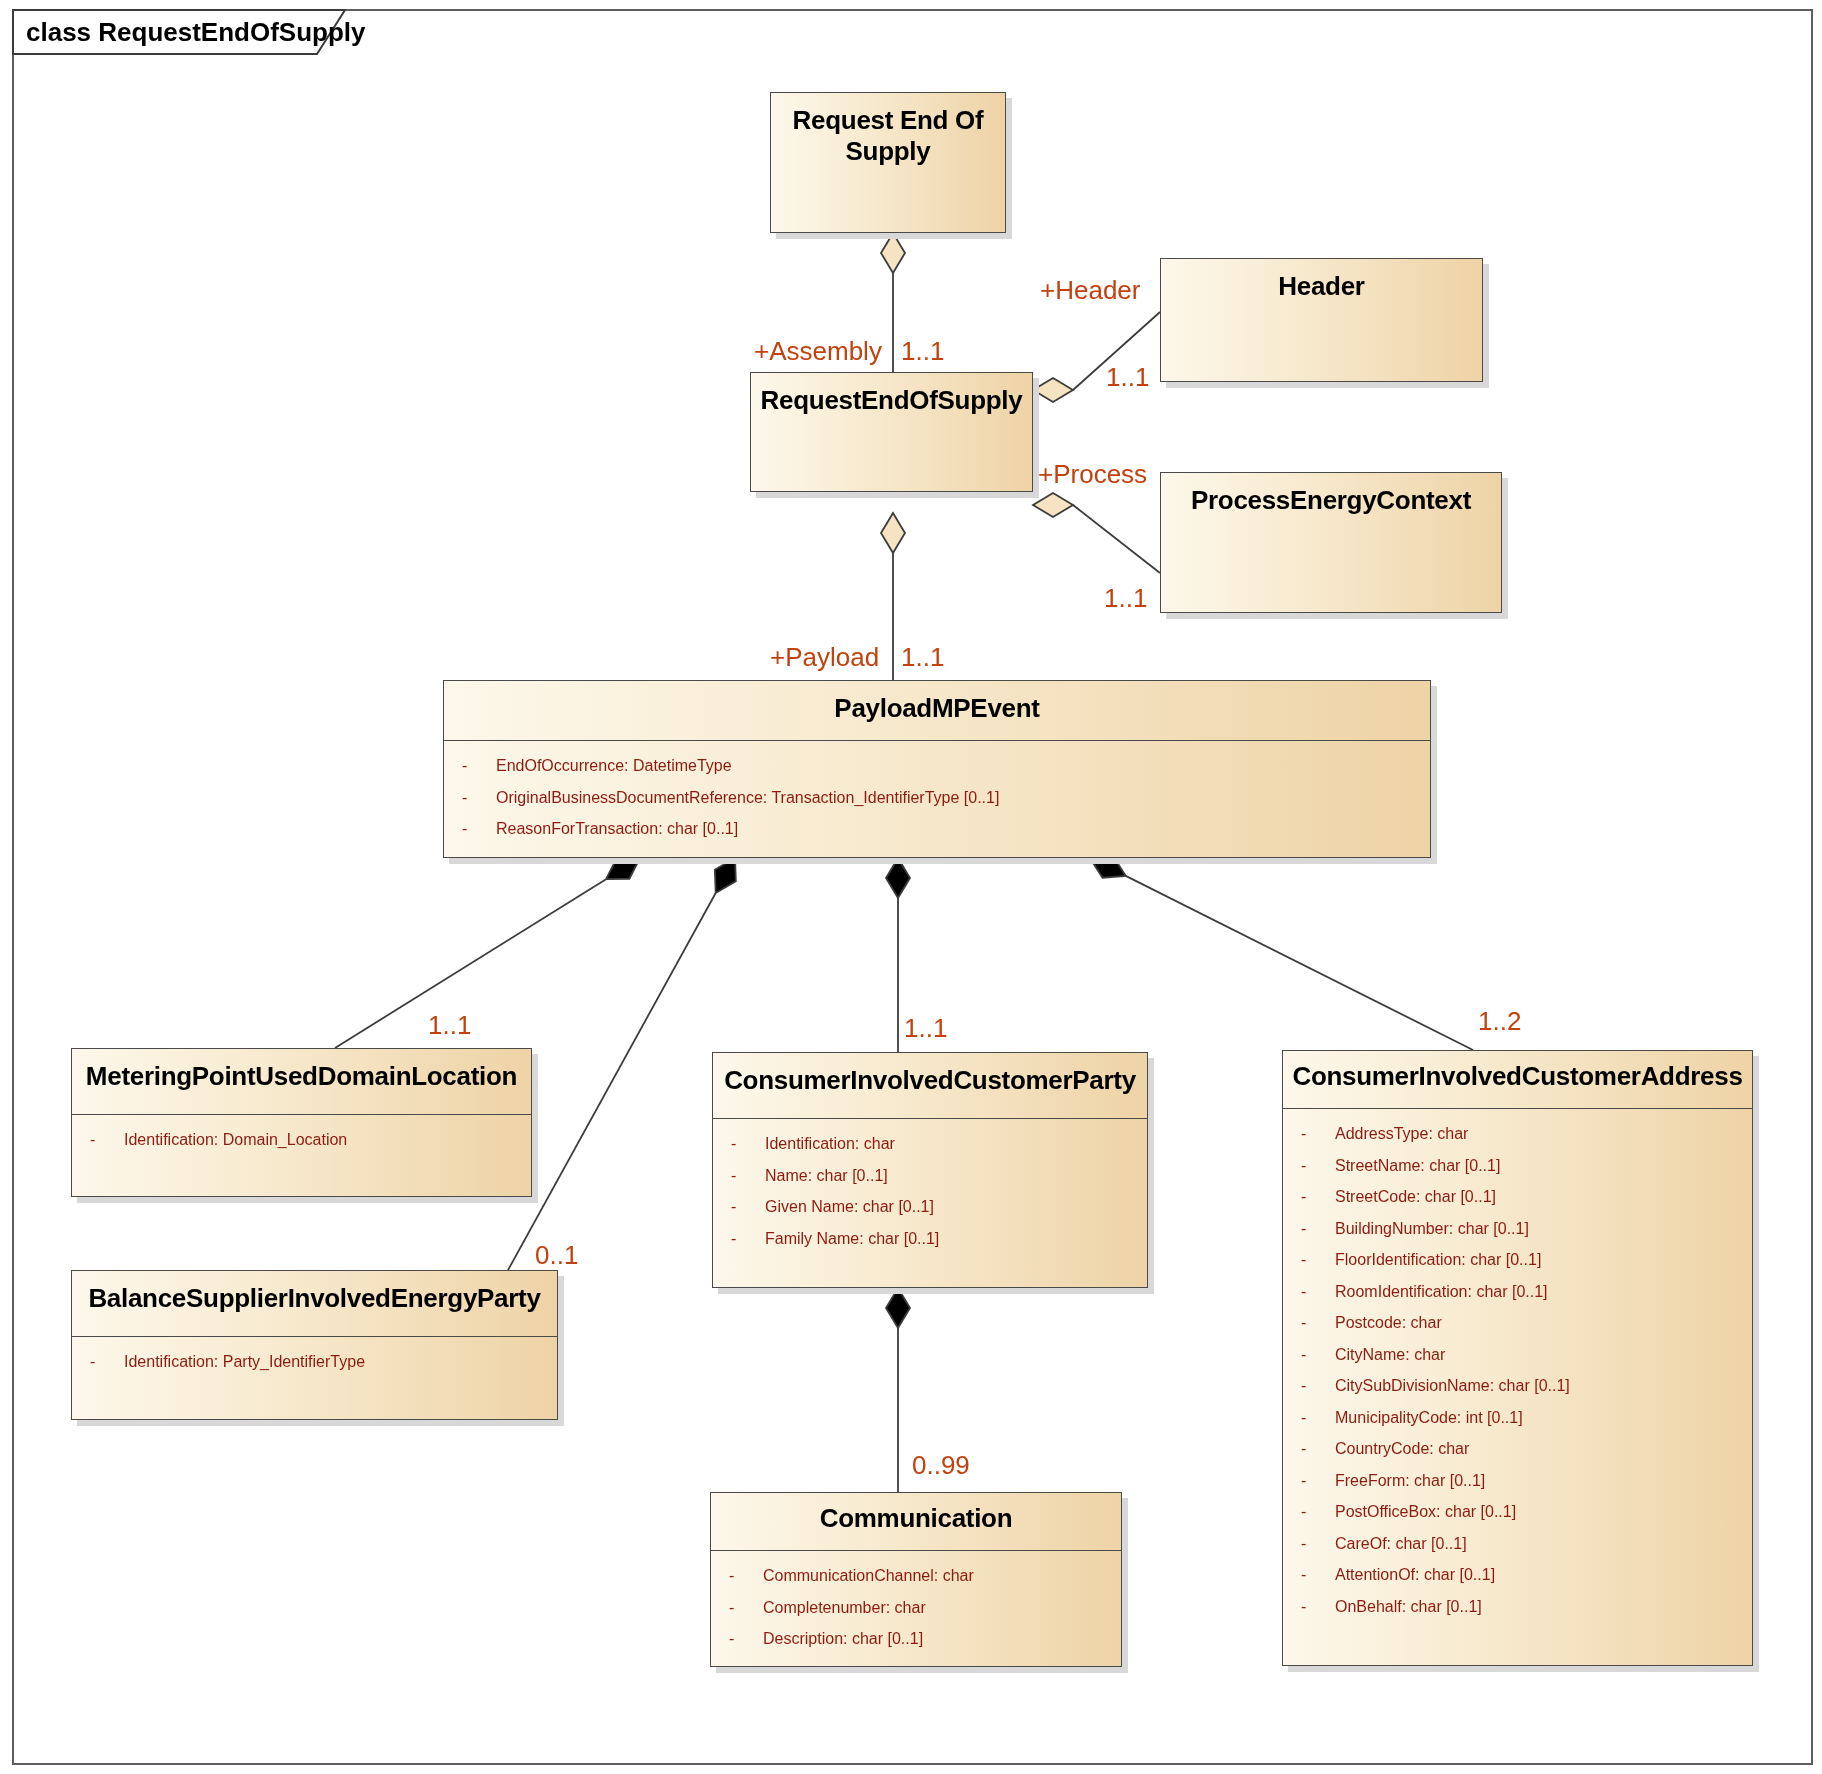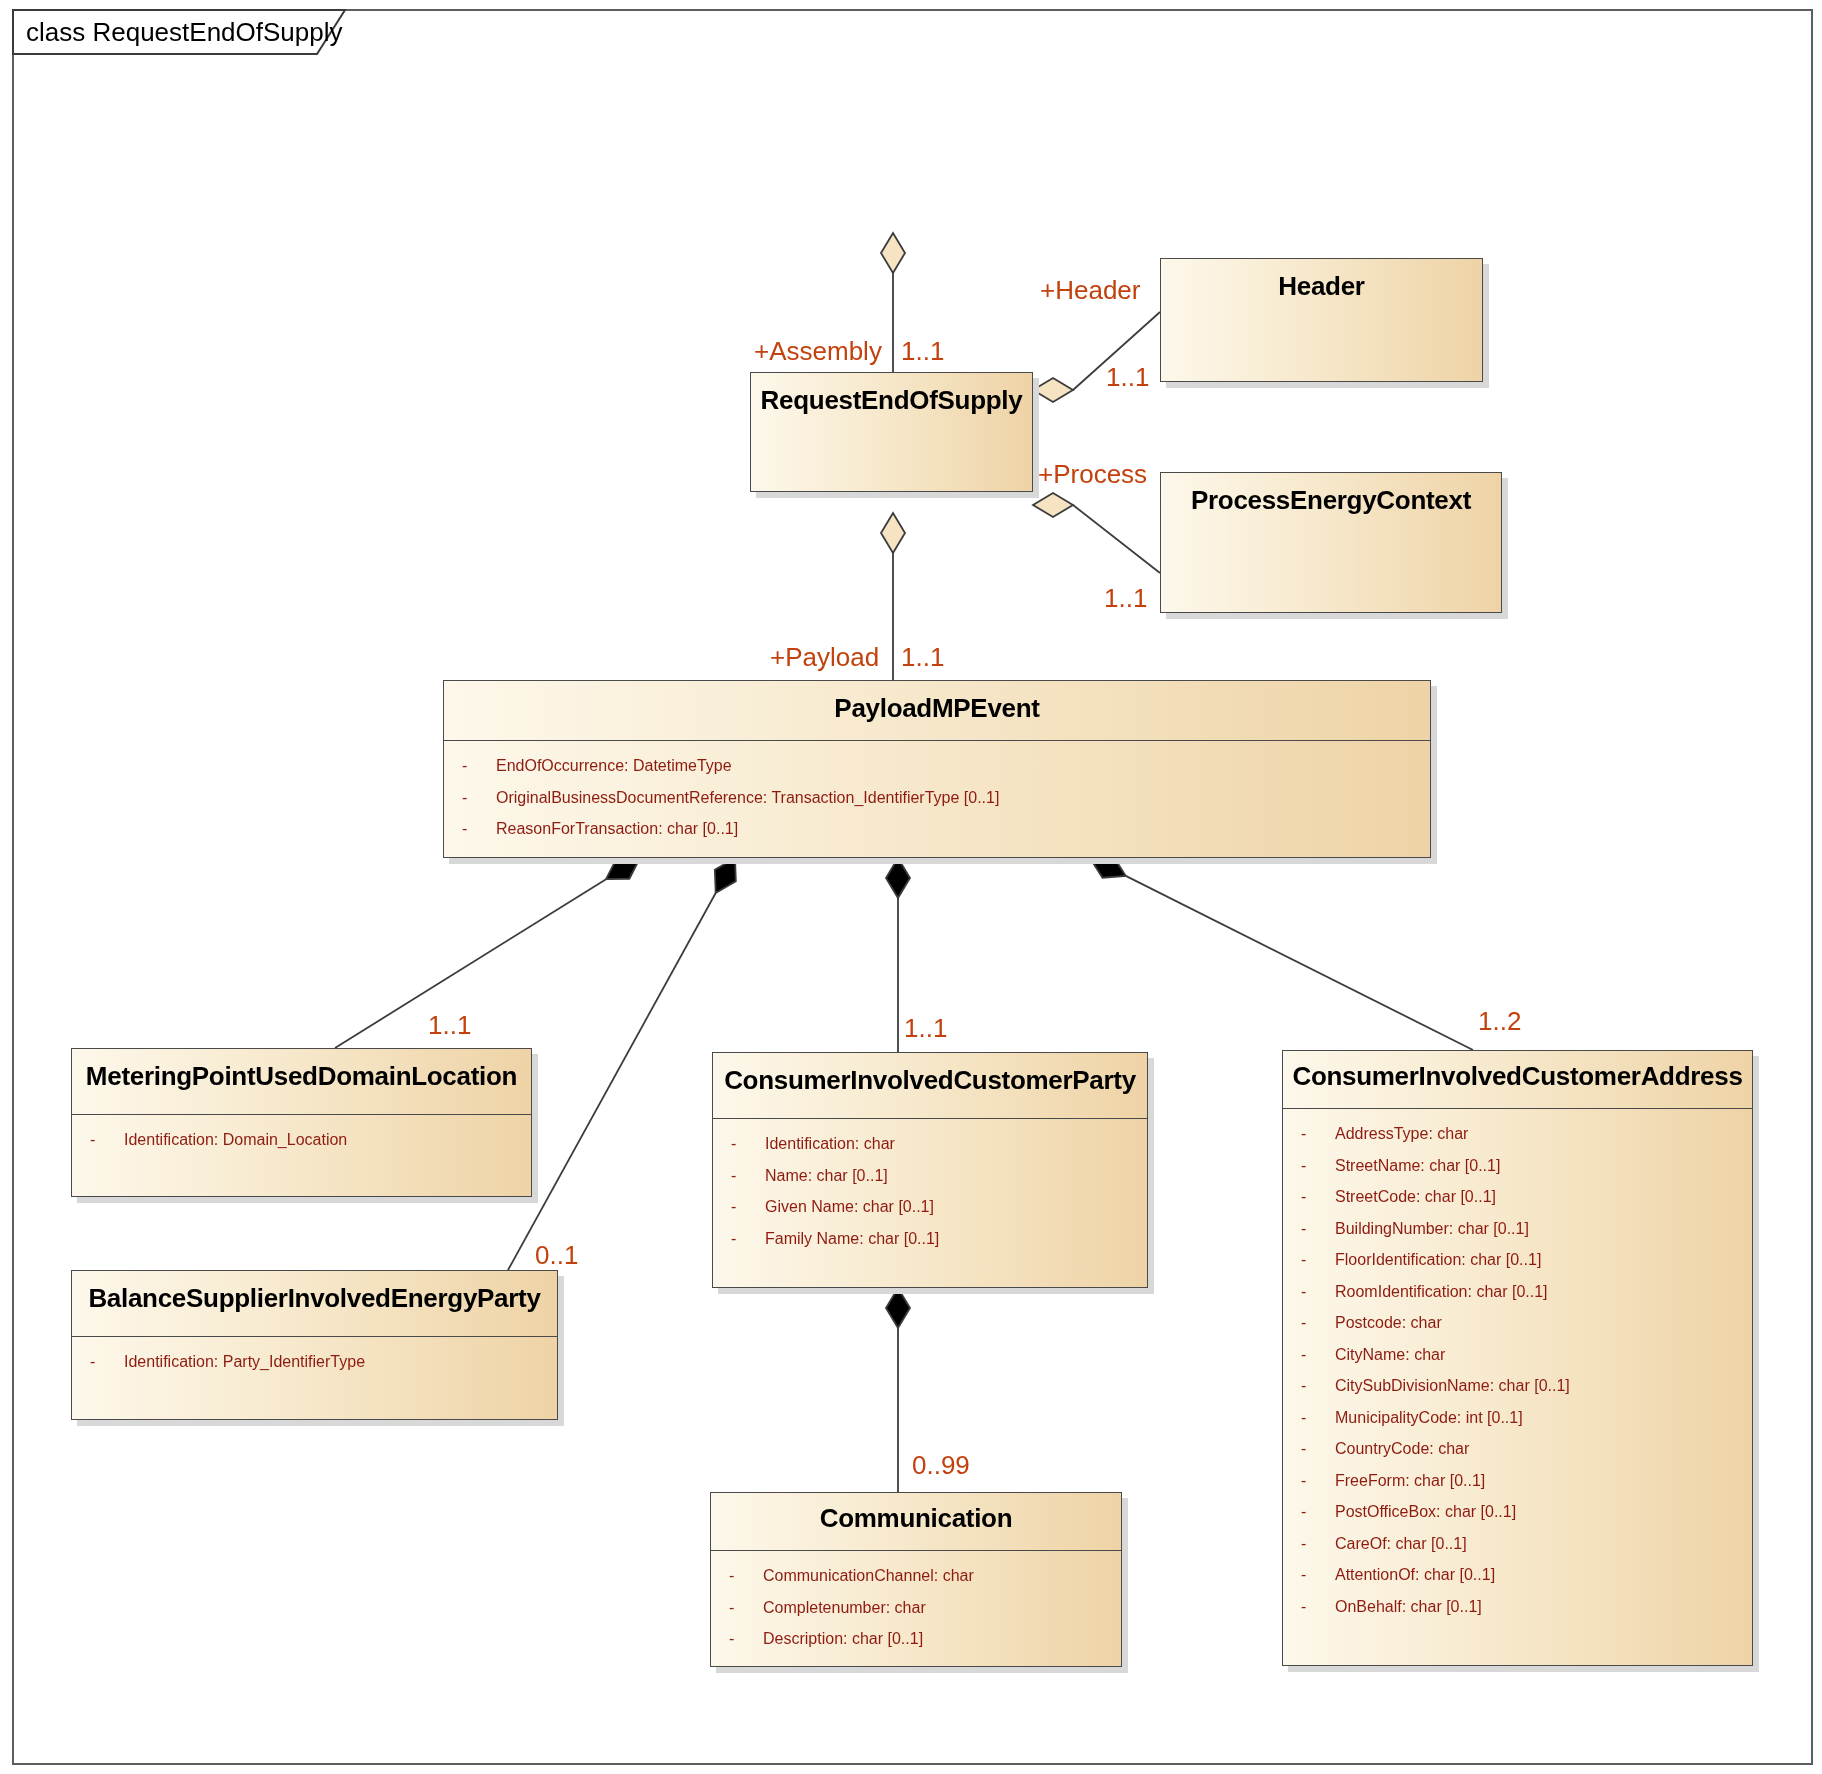--- a/index.html
+++ b/index.html
@@ -6,21 +6,21 @@
   .canvas{
     position:relative;
     width:1822px;height:1774px;
     background:#ffffff;
     font-family:"Liberation Sans", sans-serif;
     overflow:hidden;
   }
   #edge-layer{position:absolute;left:0;top:0;width:1822px;height:1774px;z-index:1;}
   .frame-title{
     position:absolute;left:26px;top:17px;z-index:3;
-    font-size:26px;font-weight:normal;color:#000;white-space:nowrap;
+    font-size:26px;font-weight:bold;color:#000;white-space:nowrap;
   }
   .uml-class{
     position:absolute;z-index:2;
     background:linear-gradient(90deg,#fdf8eb 0%,#f7e9cd 45%,#eed3a6 100%);
     border:1.6px solid #4a4a4a;
     box-shadow:6px 6px 0 #d8d8d8;
     box-sizing:border-box;
   }
   .uml-class-name{
     font-weight:bold;font-size:26px;line-height:31px;color:#000;
@@ -63,20 +63,23 @@
       <line x1="898" y1="898" x2="898" y2="1052" stroke="#3c3c3c" stroke-width="1.8"></line>
       <polygon points="898,858 886,878 898,898 910,878" fill="#000000" stroke="#3c3c3c" stroke-width="1.8"></polygon>
       <line x1="1125.7583953572612" y1="875.9258796569038" x2="1473" y2="1050" stroke="#3c3c3c" stroke-width="1.8"></line>
       <polygon points="1090,858 1102.5014337815594,877.6904584356303 1125.7583953572612,875.9258796569038 1113.2569615757018,856.2354212212736" fill="#000000" stroke="#3c3c3c" stroke-width="1.8"></polygon>
       <line x1="898" y1="1328" x2="898" y2="1492" stroke="#3c3c3c" stroke-width="1.8"></line>
       <polygon points="898,1288 886,1308 898,1328 910,1308" fill="#000000" stroke="#3c3c3c" stroke-width="1.8"></polygon>
     </svg>
 
   <div class="frame-title">class RequestEndOfSupply</div>
 
+  <div class="uml-class" style="left:770px;top:92px;width:236px;height:141px">
+    <div class="uml-class-name">Request End Of Supply</div>
+  </div>
 
   <div class="uml-class" style="left:750px;top:372px;width:283px;height:120px">
     <div class="uml-class-name">RequestEndOfSupply</div>
   </div>
 
   <div class="uml-class" style="left:1160px;top:472px;width:342px;height:141px">
     <div class="uml-class-name">ProcessEnergyContext</div>
   </div>
 
   <div class="uml-class" style="left:1160px;top:258px;width:323px;height:124px">

